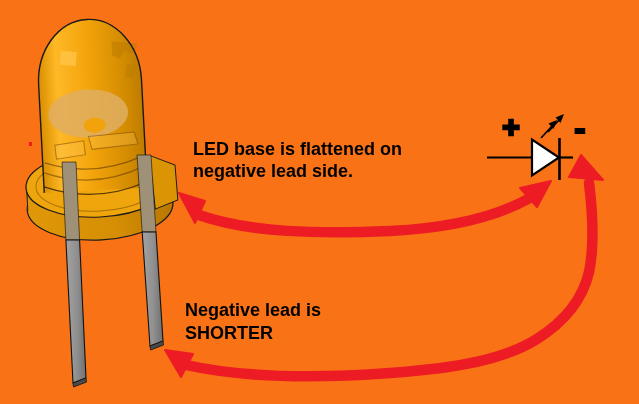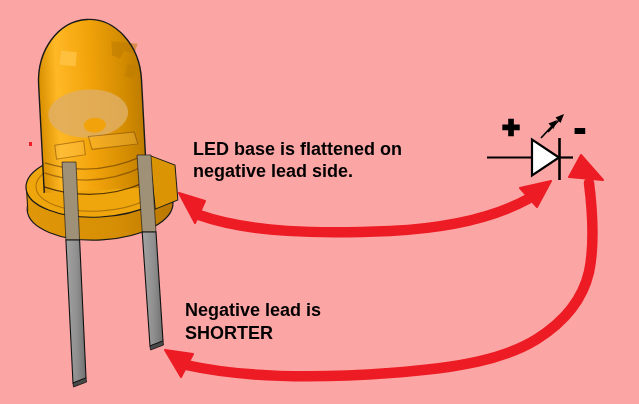--- a/index.html
+++ b/index.html
@@ -1,16 +1,16 @@
 <!DOCTYPE html>
 <html><head>
 <meta charset="utf-8">
 <style>
   html,body{margin:0;padding:0;background:#fff;}
-  .canvas{position:relative;width:639px;height:404px;background:#fca5a5;overflow:hidden;
+  .canvas{position:relative;width:639px;height:404px;background:#f97316;overflow:hidden;
           font-family:"Liberation Sans",sans-serif;}
   svg{display:block;}
   .note{font-family:"Liberation Sans",sans-serif;font-weight:bold;font-size:18px;fill:#000000;}
   .sign{font-family:"Liberation Sans",sans-serif;font-weight:bold;fill:#000000;}
 </style>
 </head>
 <body>
 
 <div class="canvas">
 <svg width="639" height="404" viewBox="0 0 639 404" aria-label="LED polarity diagram">

